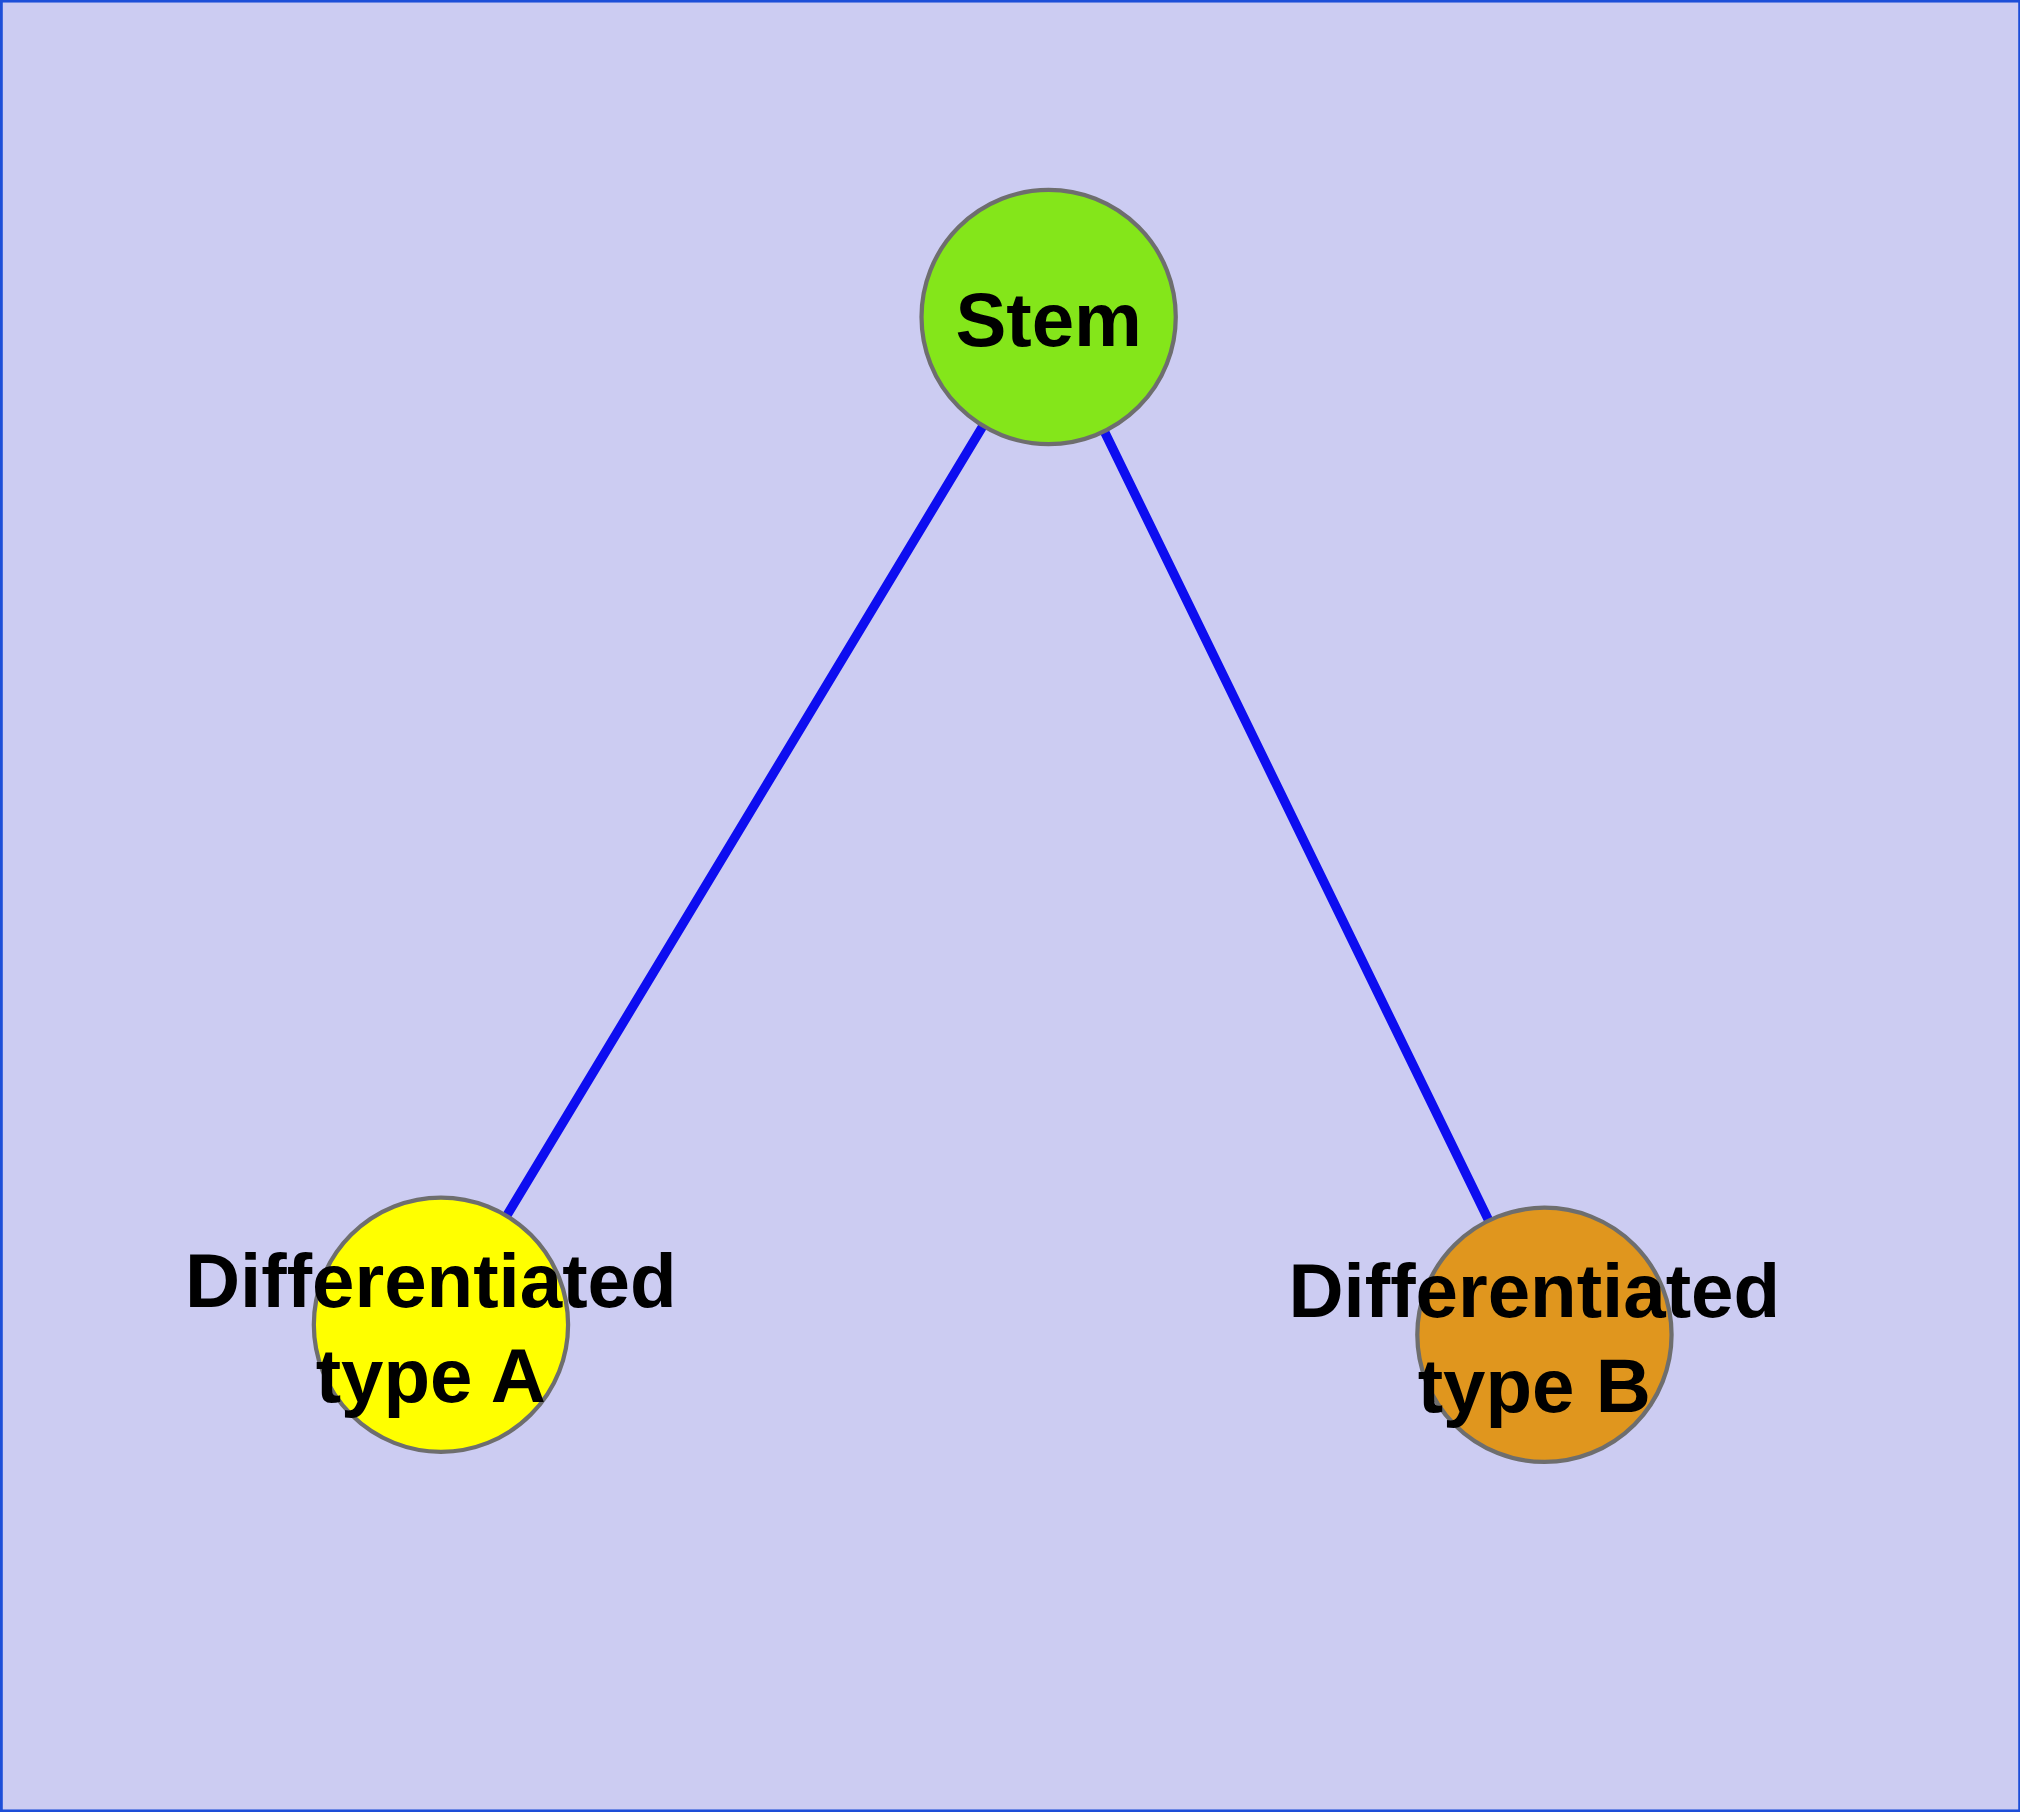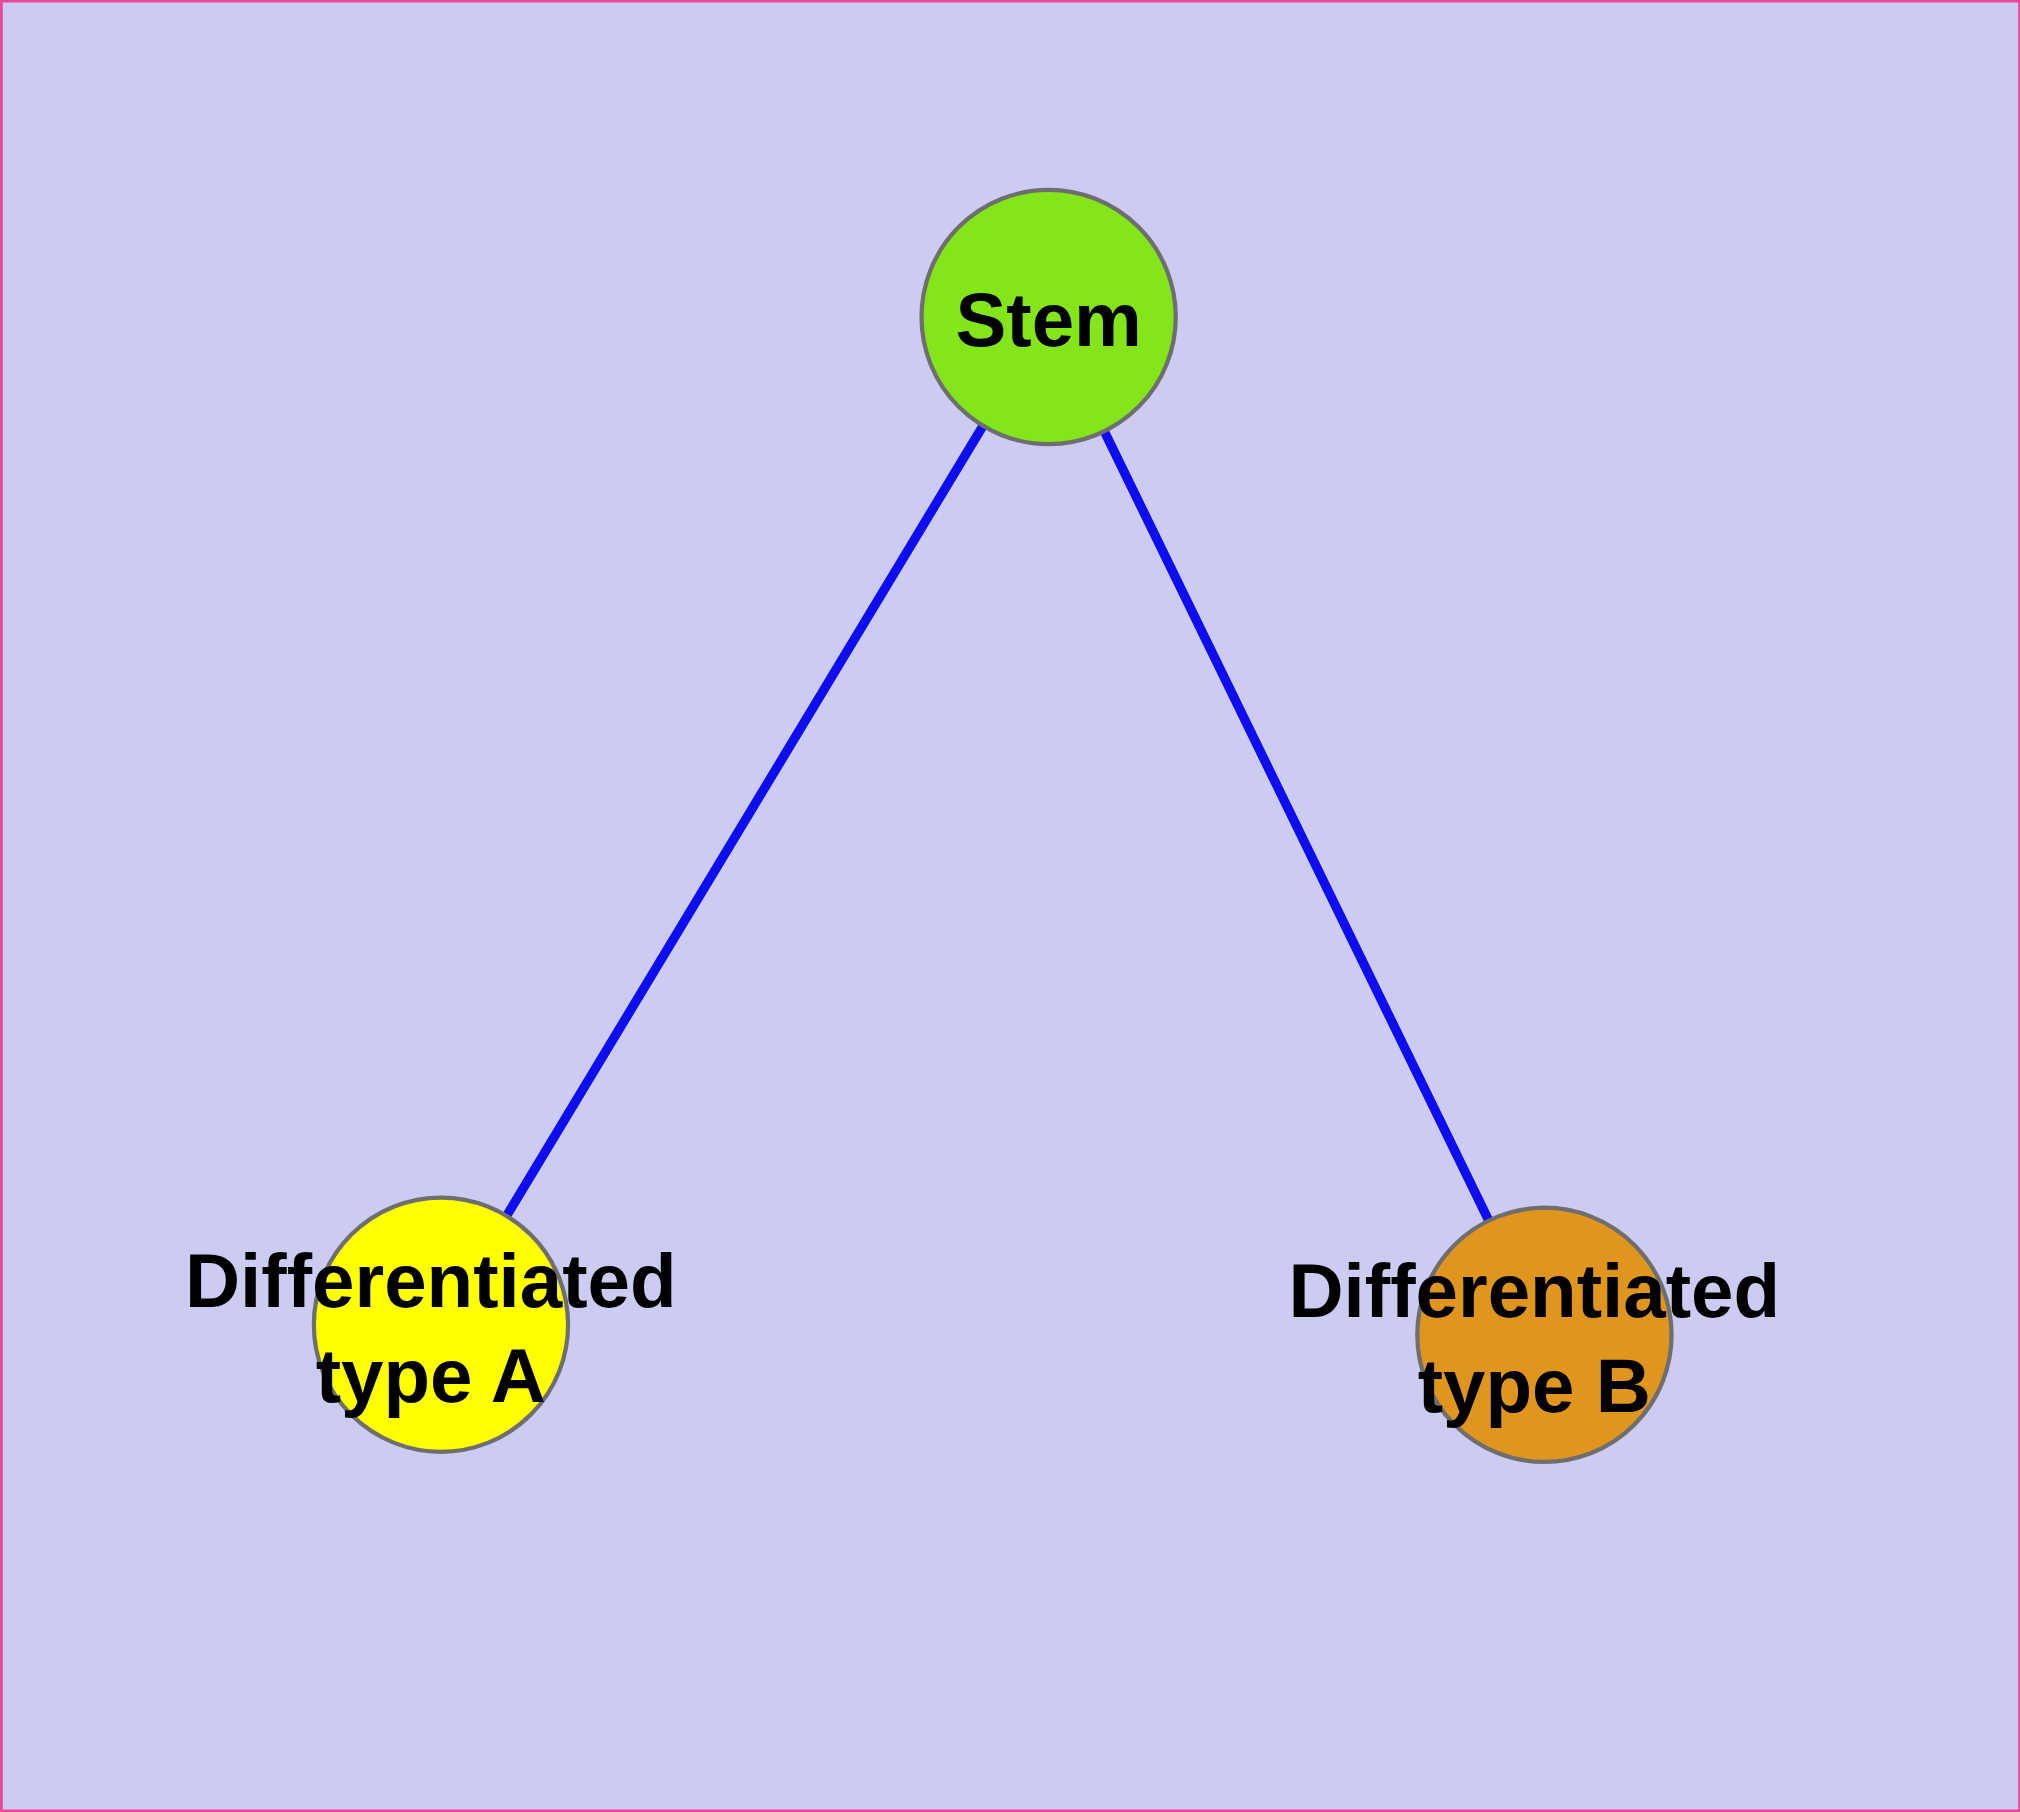--- a/index.html
+++ b/index.html
@@ -10,21 +10,21 @@
     width: 2021px;
     height: 1812px;
     background: #ffffff;
     font-family: "Liberation Sans", sans-serif;
     overflow: hidden;
   }
   .stage {
     position: relative;
     width: 2021px;
     height: 1812px;
-    background: #ec4899;
+    background: #1d4ed8;
   }
   svg { display: block; }
   .edge {
     stroke-width: 11px;
     fill: none;
     stroke-linecap: round;
   }
   .node {
     stroke: #6E6E6E;
     stroke-width: 5px;

